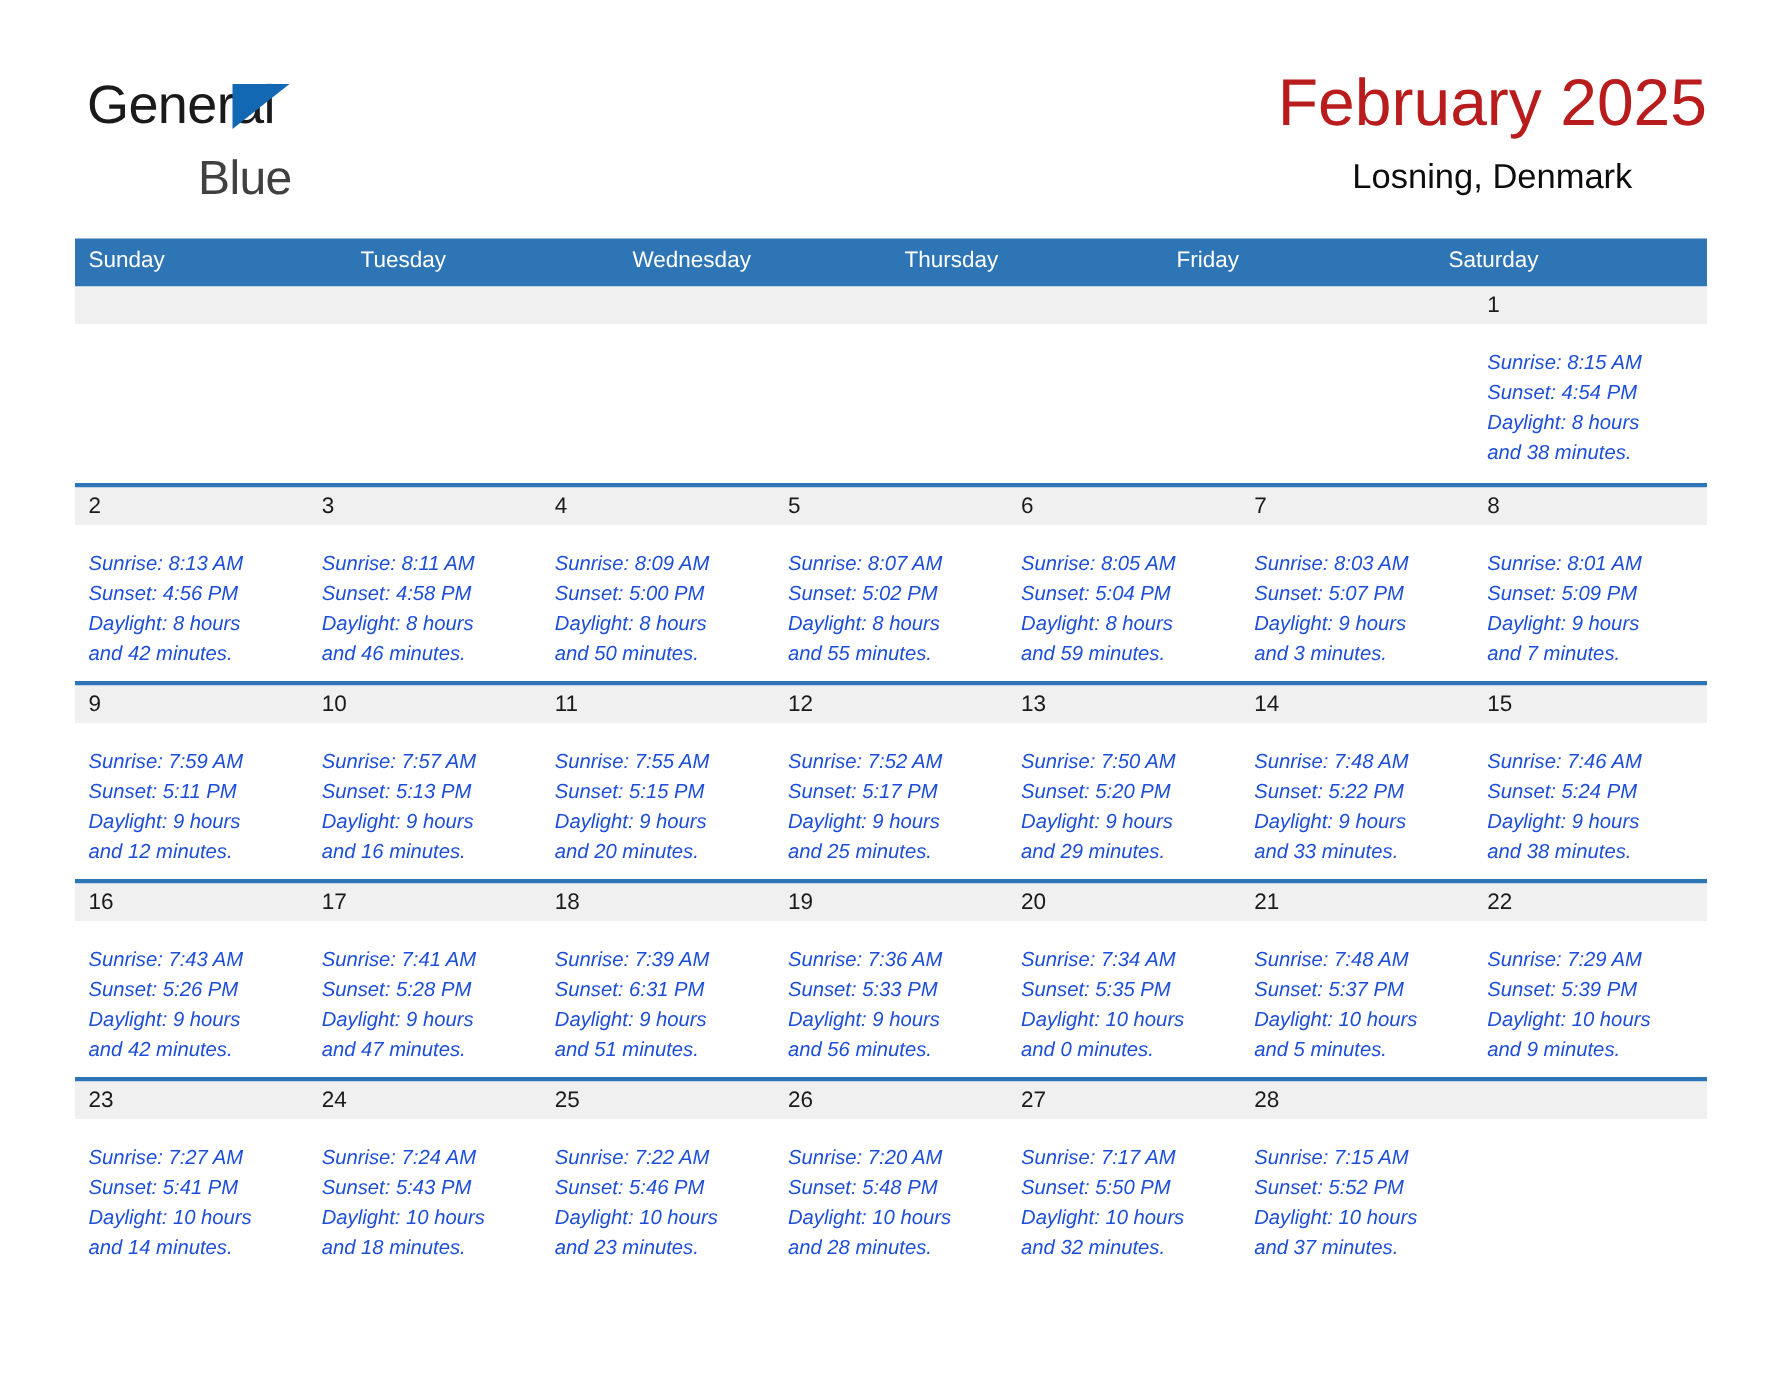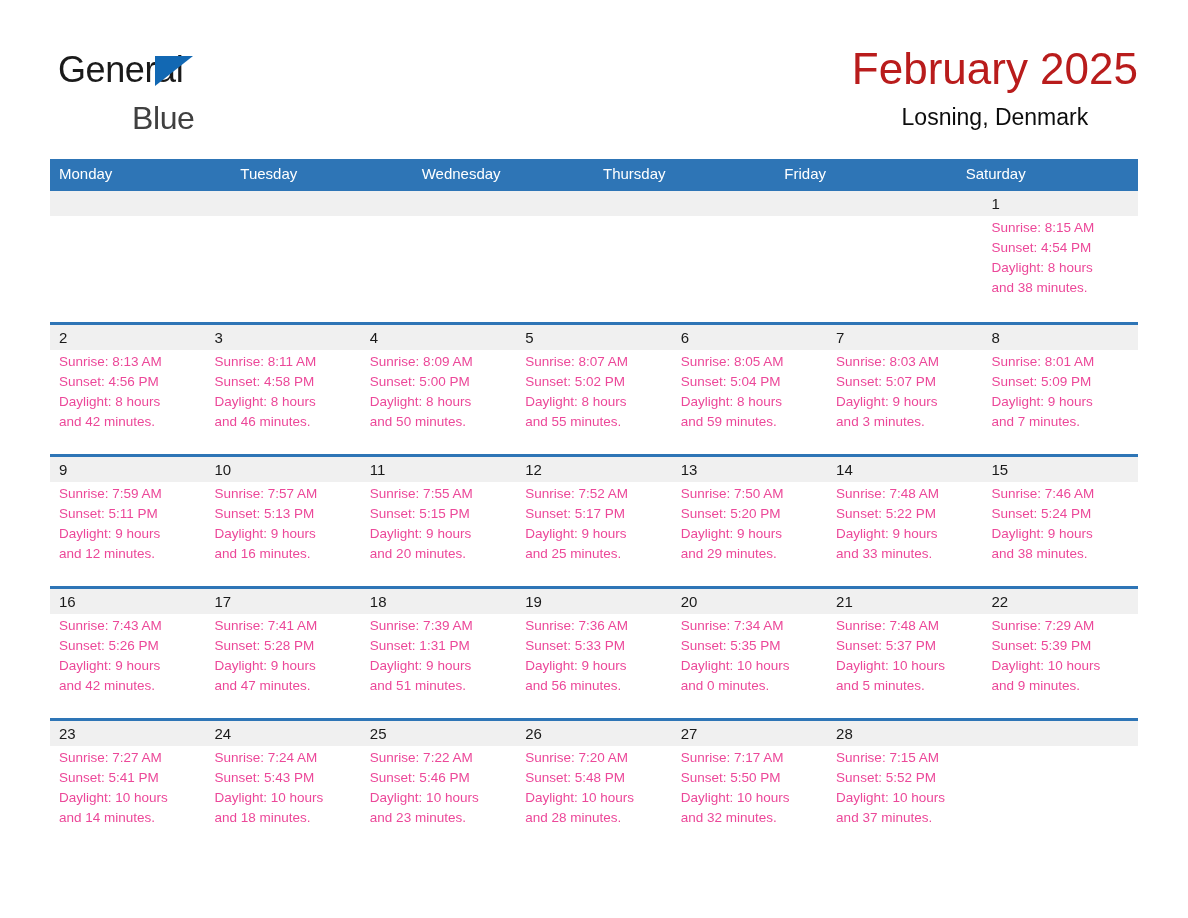--- a/index.html
+++ b/index.html
@@ -146,24 +146,25 @@
     position: relative;
   }
   .day-number {
     font-size: 15px;
     line-height: 25px;
     height: 25px;
     color: #1a1a1a;
     font-weight: 400;
   }
   .day-info {
-    margin-top: 2px;
+    margin-top: 16px;
     font-size: 13.5px;
     line-height: 20px;
-    color: #ec4899;
+    color: #1d4ed8;
+    font-style: italic;
   }
   .day-info div { white-space: nowrap; }
   .day-cell.empty .day-number { visibility: hidden; }
 </style>
 </head>
 <body>
 
 <div class="page">
 
   <div class="top-header">
@@ -176,21 +177,21 @@
 
     <div class="title-block">
       <div class="cal-title">February 2025</div>
       <div class="cal-subtitle">Losning, Denmark</div>
     </div>
 
   </div>
 
   <div class="calendar">
     <div class="weekday-header" id="weekday-header">
-        <div class="weekday-cell">Monday</div>
+        <div class="weekday-cell">Sunday</div>
         <div class="weekday-cell">Tuesday</div>
         <div class="weekday-cell">Wednesday</div>
         <div class="weekday-cell">Thursday</div>
         <div class="weekday-cell">Friday</div>
         <div class="weekday-cell">Saturday</div>
       </div>
     <div id="weeks-container">
         <div class="week-row first-week">
           <div class="week-band"></div>
           <div class="week-cells">
@@ -383,21 +384,21 @@
                 <div>Sunrise: 7:41 AM</div>
                 <div>Sunset: 5:28 PM</div>
                 <div>Daylight: 9 hours</div>
                 <div>and 47 minutes.</div>
               </div>
             </div>
             <div class="day-cell">
               <div class="day-number">18</div>
               <div class="day-info">
                 <div>Sunrise: 7:39 AM</div>
-                <div>Sunset: 1:31 PM</div>
+                <div>Sunset: 6:31 PM</div>
                 <div>Daylight: 9 hours</div>
                 <div>and 51 minutes.</div>
               </div>
             </div>
             <div class="day-cell">
               <div class="day-number">19</div>
               <div class="day-info">
                 <div>Sunrise: 7:36 AM</div>
                 <div>Sunset: 5:33 PM</div>
                 <div>Daylight: 9 hours</div>

